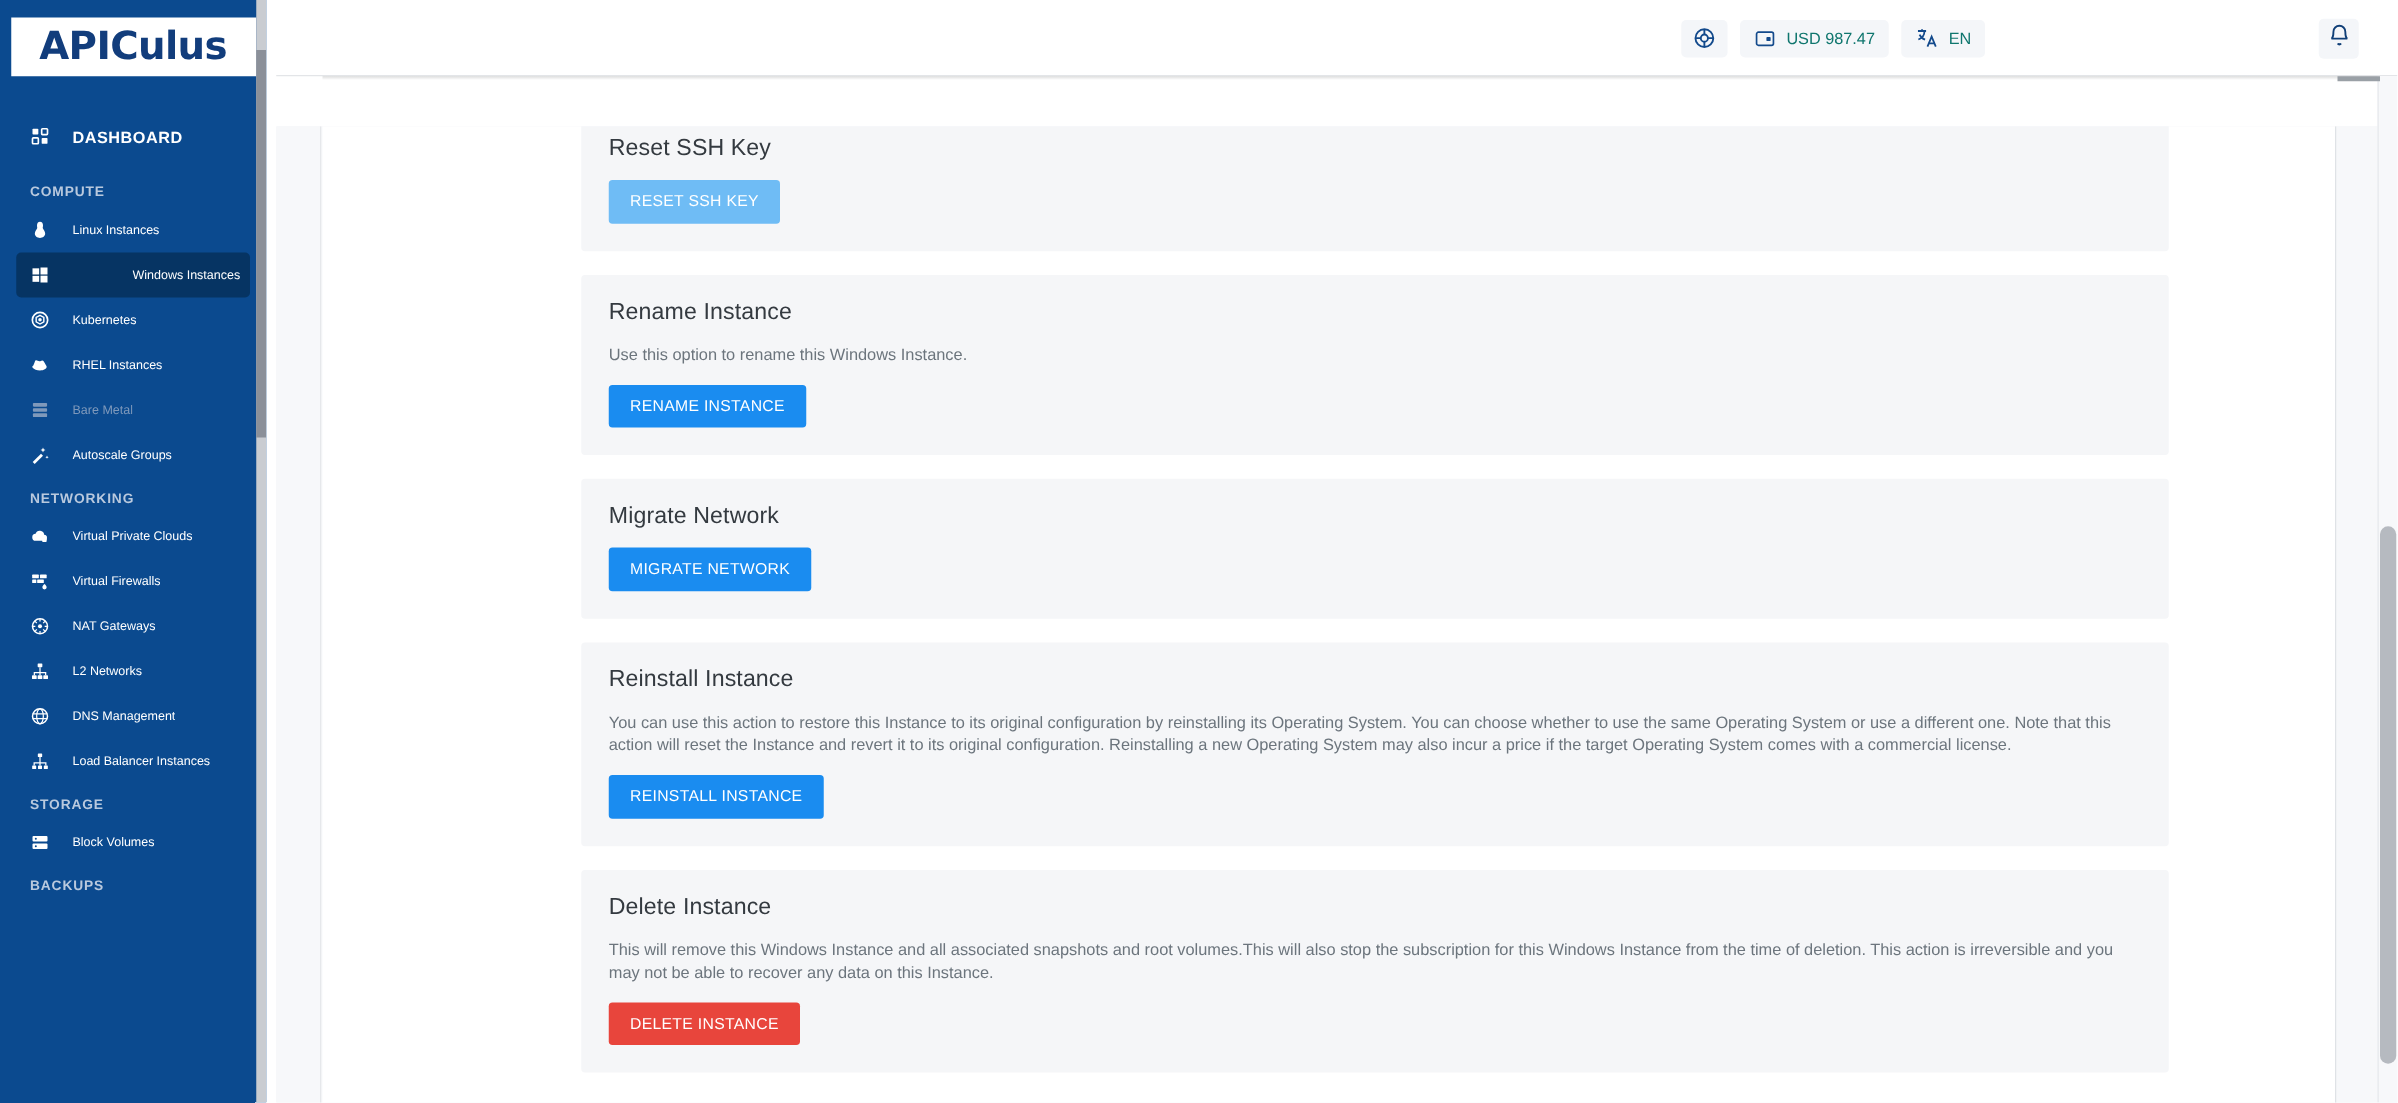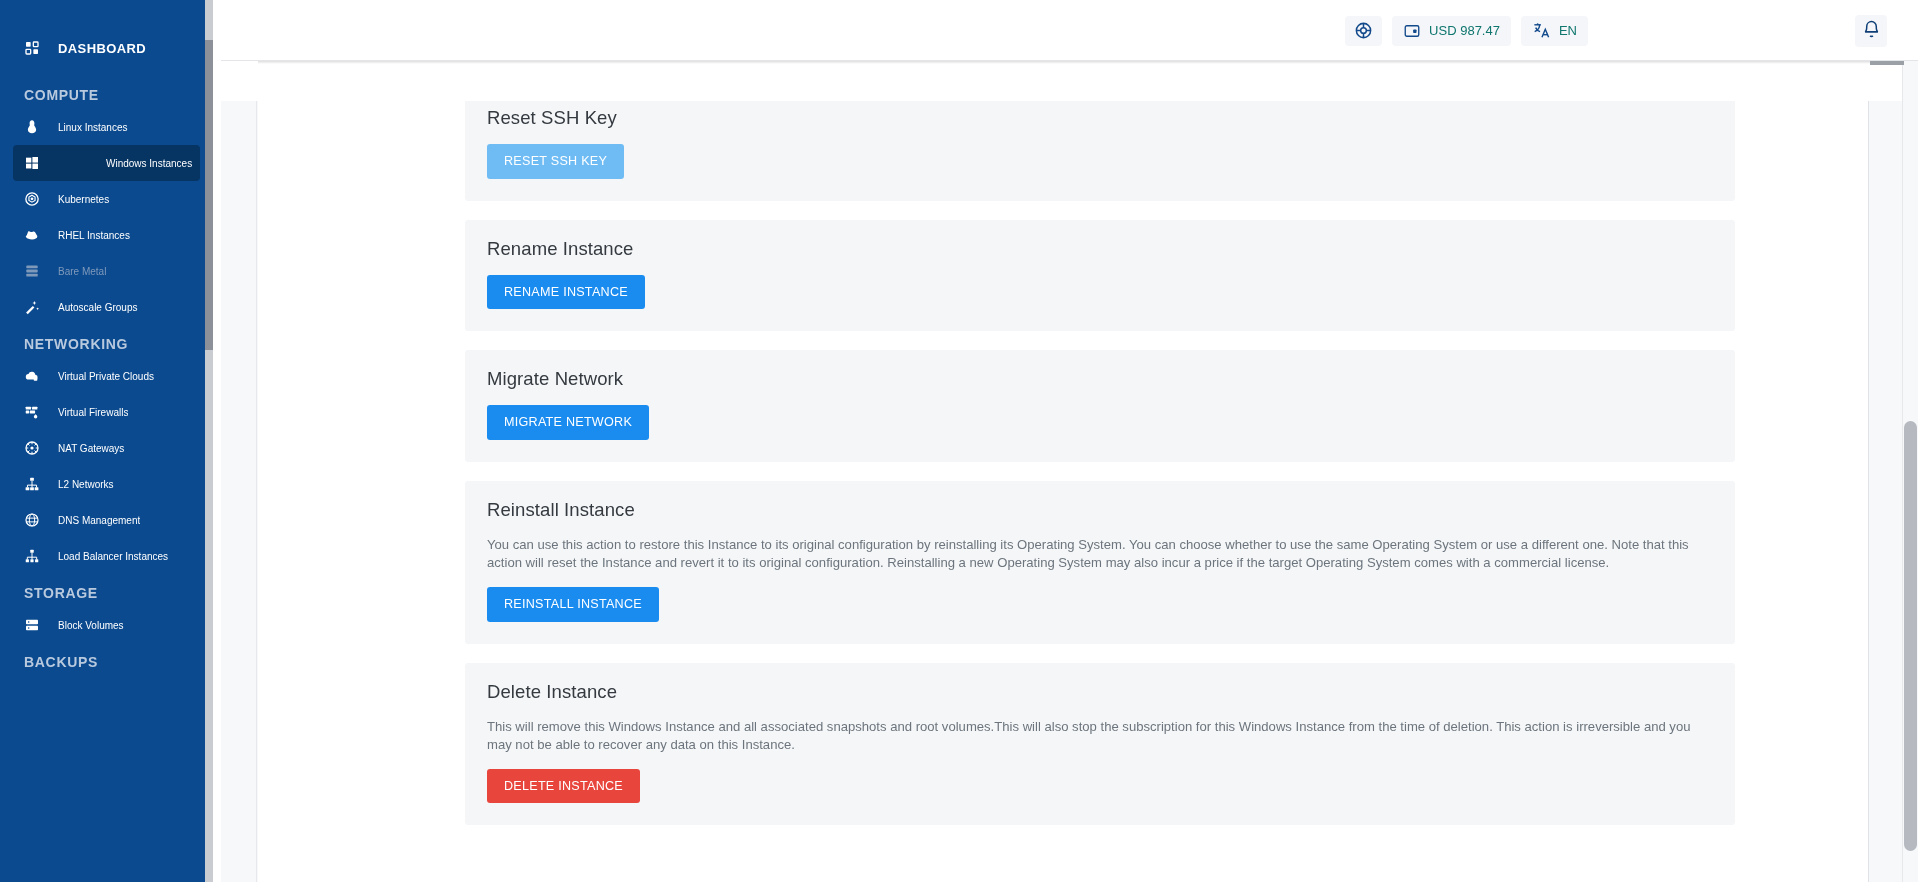--- a/index.html
+++ b/index.html
@@ -55,21 +55,21 @@
   .nav-item .ico {
     width: 22px; height: 18px;
     margin-right: 12px;
     display: inline-flex; align-items: center; justify-content: flex-start;
     flex: 0 0 22px;
   }
   .nav-item .ico svg { display: block; }
   .nav-label { overflow: hidden; text-overflow: ellipsis; }
   .nav-section {
     color: #b9c9de;
-    font-size: 14px;
+    font-size: 11px;
     font-weight: 700;
     letter-spacing: 0.7px;
     padding: 11px 0 6px 24px;
   }
   
   .sb-track {
     position: absolute; right: 0; top: 0; width: 8px; height: 882px;
     background: #c9ccd1;
   }
   .sb-thumb {
@@ -188,20 +188,23 @@
     position: absolute; left: 1870px; top: 61px; width: 34px; height: 4px;
     background: #9aa0a6;
   }
 </style>
 </head>
 <body>
 
 <div class="app">
 
   <aside class="sidebar">
+    <div class="logo-wrap">
+      <span class="logo-text">APICulus</span>
+    </div>
 
     <nav class="nav" id="nav-root">
         <div class="nav-item dash">
           <span class="ico">
             <svg width="16" height="16" viewBox="0 0 24 24">
               <rect x="3" y="3" width="7" height="7" rx="1" fill="#ffffff"></rect>
               <rect x="14" y="3" width="7" height="7" rx="1" fill="none" stroke="#ffffff" stroke-width="2"></rect>
               <rect x="3" y="14" width="7" height="7" rx="1" fill="none" stroke="#ffffff" stroke-width="2"></rect>
               <rect x="14" y="14" width="7" height="7" rx="1" fill="#ffffff"></rect>
             </svg>
@@ -403,21 +406,21 @@
         </svg>
       </span>
     </div>
   </header>
 
   <main class="shell">
     <div class="gutter-left"></div>
     <div class="page-col">
       <div class="cards" id="cards-root">
           <section class="card clipped"><h2>Reset SSH Key</h2><button class="btn btn-muted">RESET SSH KEY</button></section>
-          <section class="card"><h2>Rename Instance</h2><button class="btn btn-primary">RENAME INSTANCE</button></section>
+          <section class="card"><h2>Rename Instance</h2><p>Use this option to rename this Windows Instance.</p><button class="btn btn-primary">RENAME INSTANCE</button></section>
           <section class="card"><h2>Migrate Network</h2><button class="btn btn-primary">MIGRATE NETWORK</button></section>
           <section class="card"><h2>Reinstall Instance</h2><p>You can use this action to restore this Instance to its original configuration by reinstalling its Operating System. You can choose whether to use the same Operating System or use a different one. Note that this action will reset the Instance and revert it to its original configuration. Reinstalling a new Operating System may also incur a price if the target Operating System comes with a commercial license.</p><button class="btn btn-primary">REINSTALL INSTANCE</button></section>
           <section class="card"><h2>Delete Instance</h2><p>This will remove this Windows Instance and all associated snapshots and root volumes.This will also stop the subscription for this Windows Instance from the time of deletion. This action is irreversible and you may not be able to recover any data on this Instance.</p><button class="btn btn-danger">DELETE INSTANCE</button></section>
         </div>
     </div>
     <div class="gutter-right"></div>
   </main>
 
   <div class="top-shadow"></div>
 

